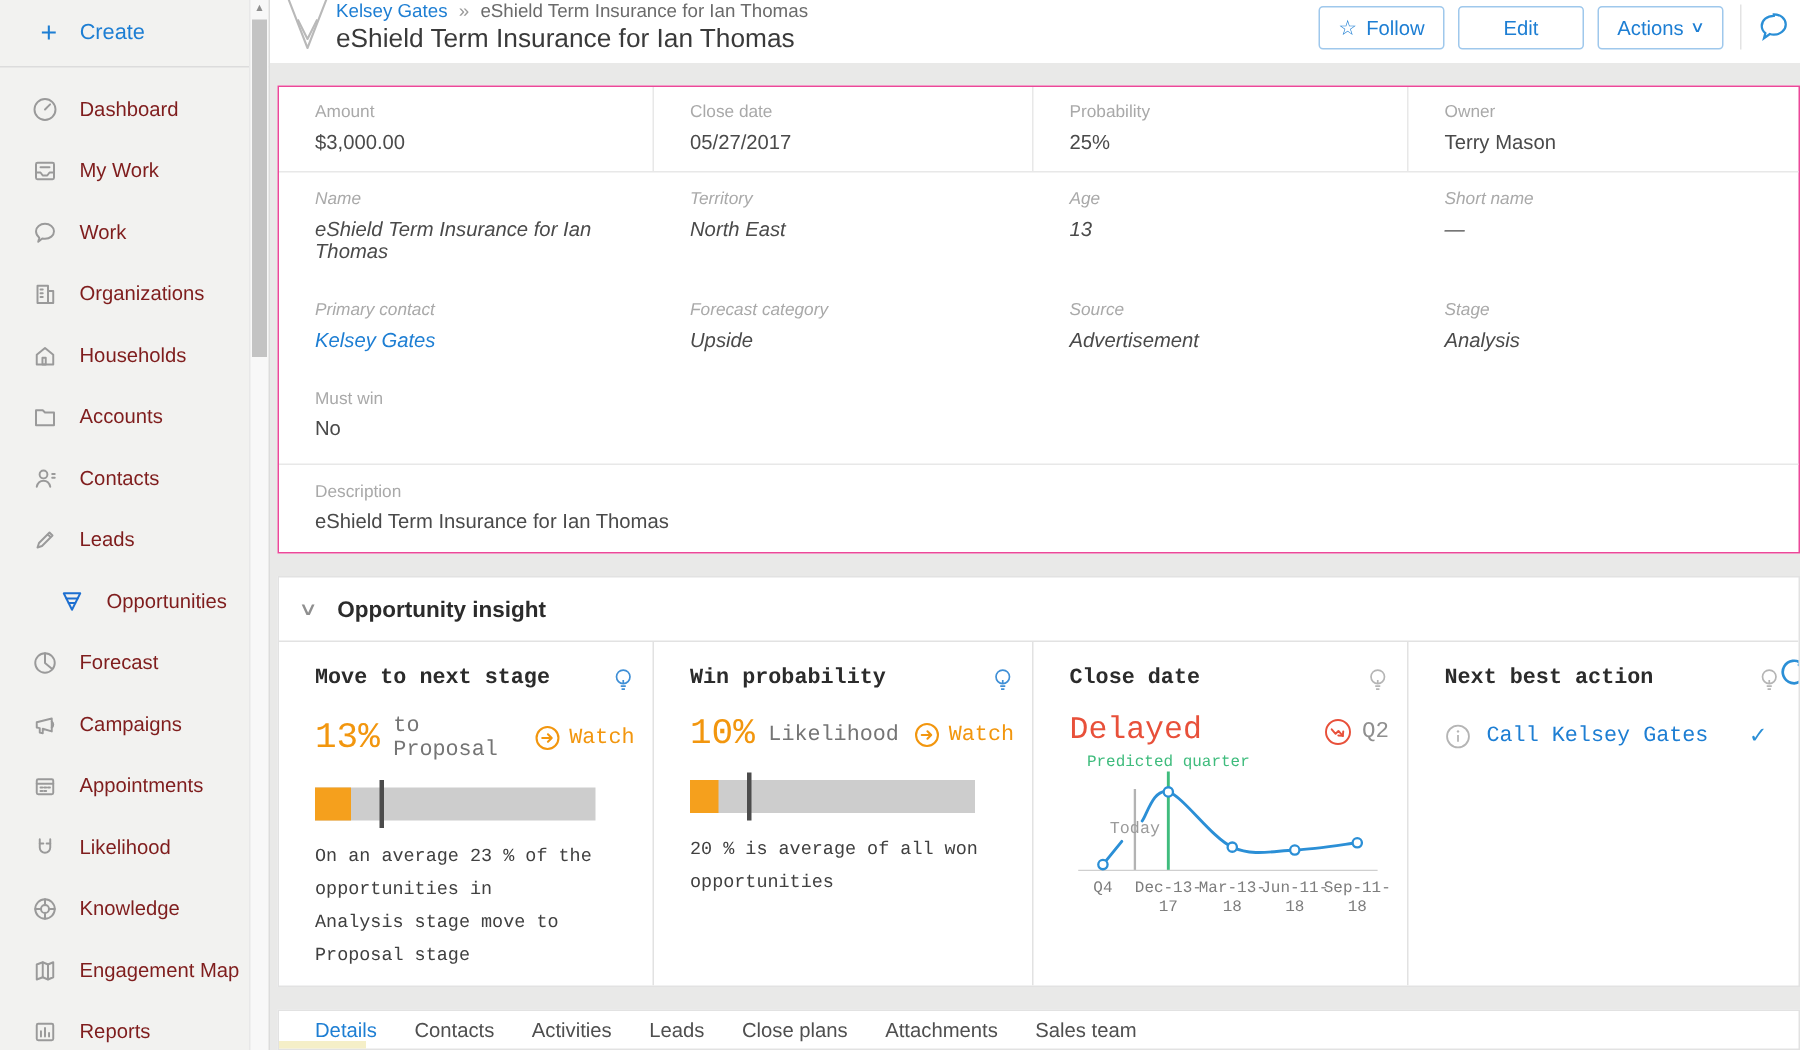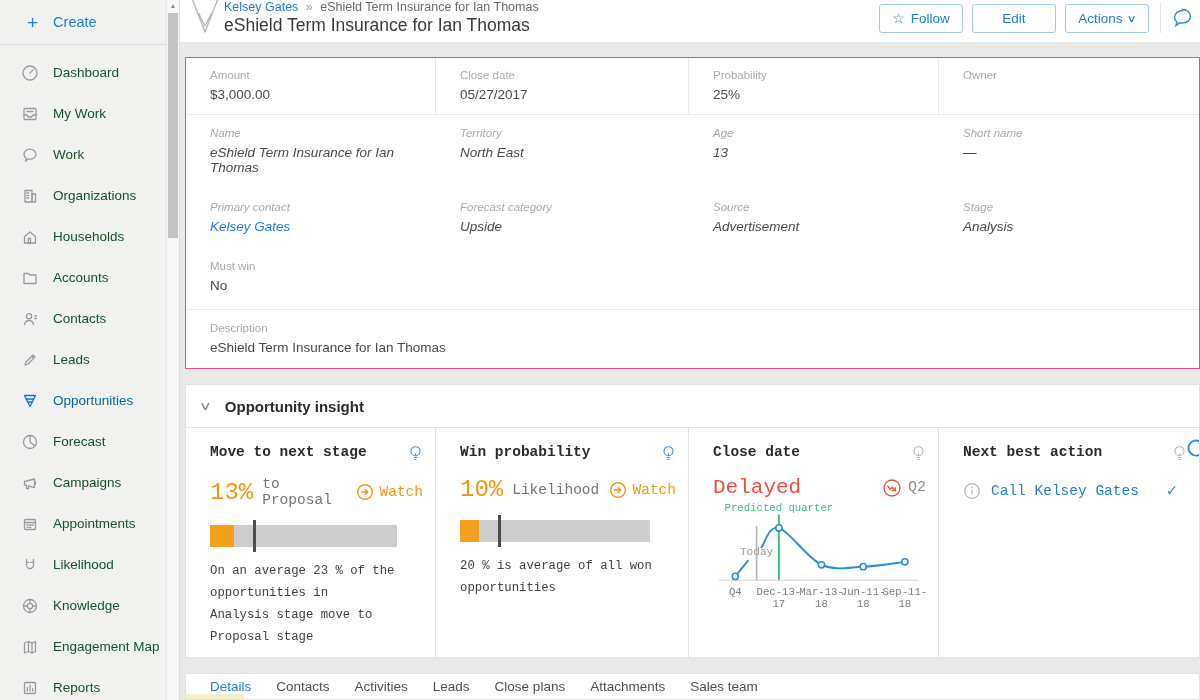--- a/index.html
+++ b/index.html
@@ -5,24 +5,24 @@
   * { box-sizing: border-box; margin: 0; padding: 0; }
   html,body { width:1200px; height:700px; overflow:hidden; }
   body { font-family:"Liberation Sans", sans-serif; background:#e9e9e8; color:#4a4a4a; }
   .app { display:flex; width:1200px; height:700px; }
 
   
   .sidebar { position:relative; width:180px; flex:0 0 180px; background:#f2f2f0; border-right:1px solid #dcdcdc; overflow:hidden; }
   .create-row { height:45px; display:flex; align-items:center; padding-left:27px; gap:15px; border-bottom:1px solid #dcdcdc; color:var(--accent,#1d7ed3); font-size:14.5px; cursor:pointer; }
   .create-row .plus { font-size:19px; font-weight:400; line-height:1; }
   .nav { padding-top:7px; }
-  .nav-item { height:41px; display:flex; align-items:center; padding-left:21px; gap:14px; font-size:13.5px; color:#14532d; cursor:pointer; }
+  .nav-item { height:41px; display:flex; align-items:center; padding-left:21px; gap:14px; font-size:13.5px; color:#7f1d1d; cursor:pointer; }
   .nav-item svg { flex:0 0 18px; }
   .si { fill:none; stroke:#9a9a9a; stroke-width:1.3; stroke-linecap:round; stroke-linejoin:round; }
-  .nav-item.active { color:#0369a1; }
+  .nav-item.active { color:#7f1d1d;margin-left:18px; }
   .nav-item.active .si { stroke:#1d6fd0; }
   .sb-scroll { position:absolute; top:0; right:0; width:13px; height:100%; background:#f8f8f8; border-left:1px solid #e8e8e8; }
   .sb-up { text-align:center; font-size:7px; color:#8f8f8f; padding-top:2px; }
   .sb-thumb { position:absolute; top:13px; left:1px; width:10px; height:225px; background:#c3c3c3; }
 
   
   .main { flex:1; display:flex; flex-direction:column; }
 
   .page-header { position:relative; height:42px; background:#fff; display:flex; align-items:flex-start; flex:0 0 42px; }
   .funnel-wrap { width:44px; height:42px; overflow:hidden; padding-left:9px; }
@@ -276,20 +276,21 @@
         <div class="cell">
           <div class="flabel">Close date</div>
           <div class="fvalue">05/27/2017</div>
         </div>
         <div class="cell">
           <div class="flabel">Probability</div>
           <div class="fvalue">25%</div>
         </div>
         <div class="cell">
           <div class="flabel">Owner</div>
+          <div class="fvalue">Terry Mason</div>
         </div>
       </div>
       <div class="grid4 rowsmid">
         <div class="cell">
           <div class="flabel">Name</div>
           <div class="fvalue">eShield Term Insurance for Ian Thomas</div>
         </div>
         <div class="cell">
           <div class="flabel">Territory</div>
           <div class="fvalue">North East</div>

